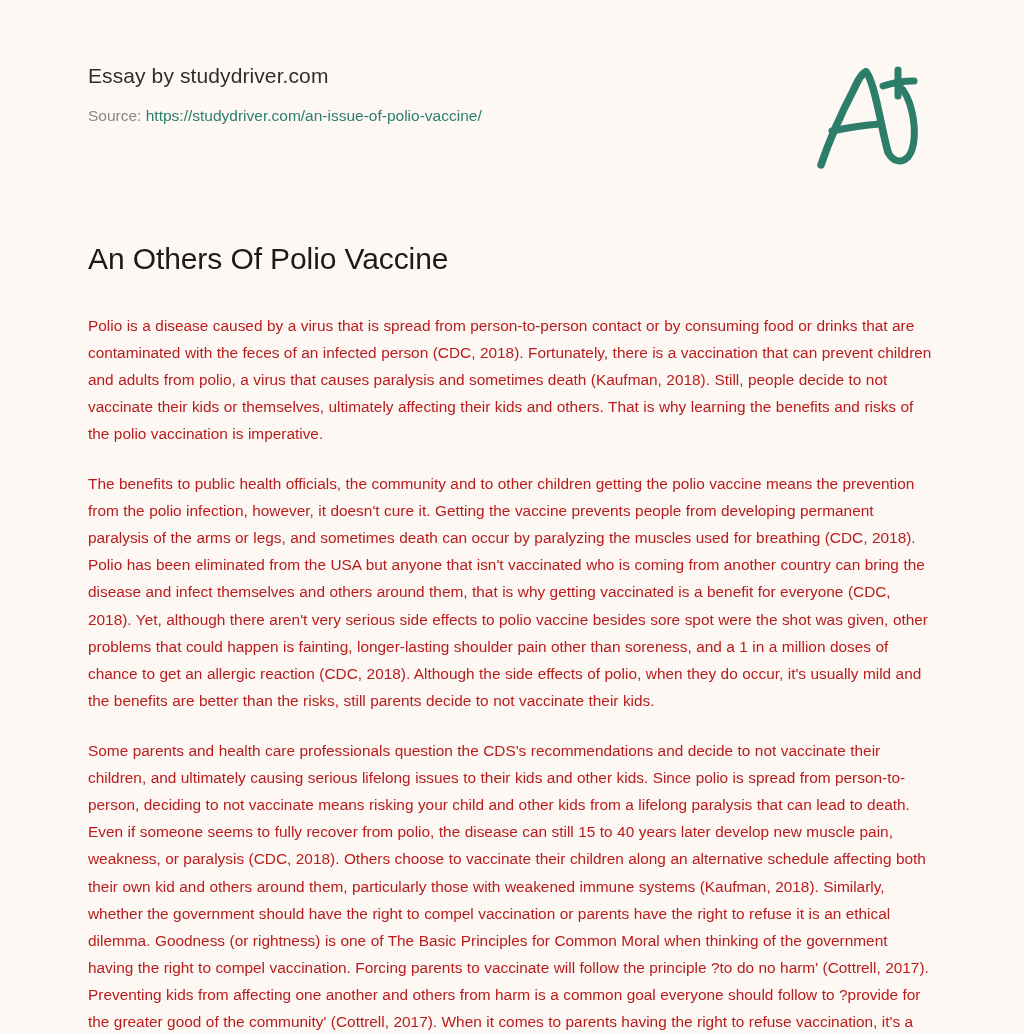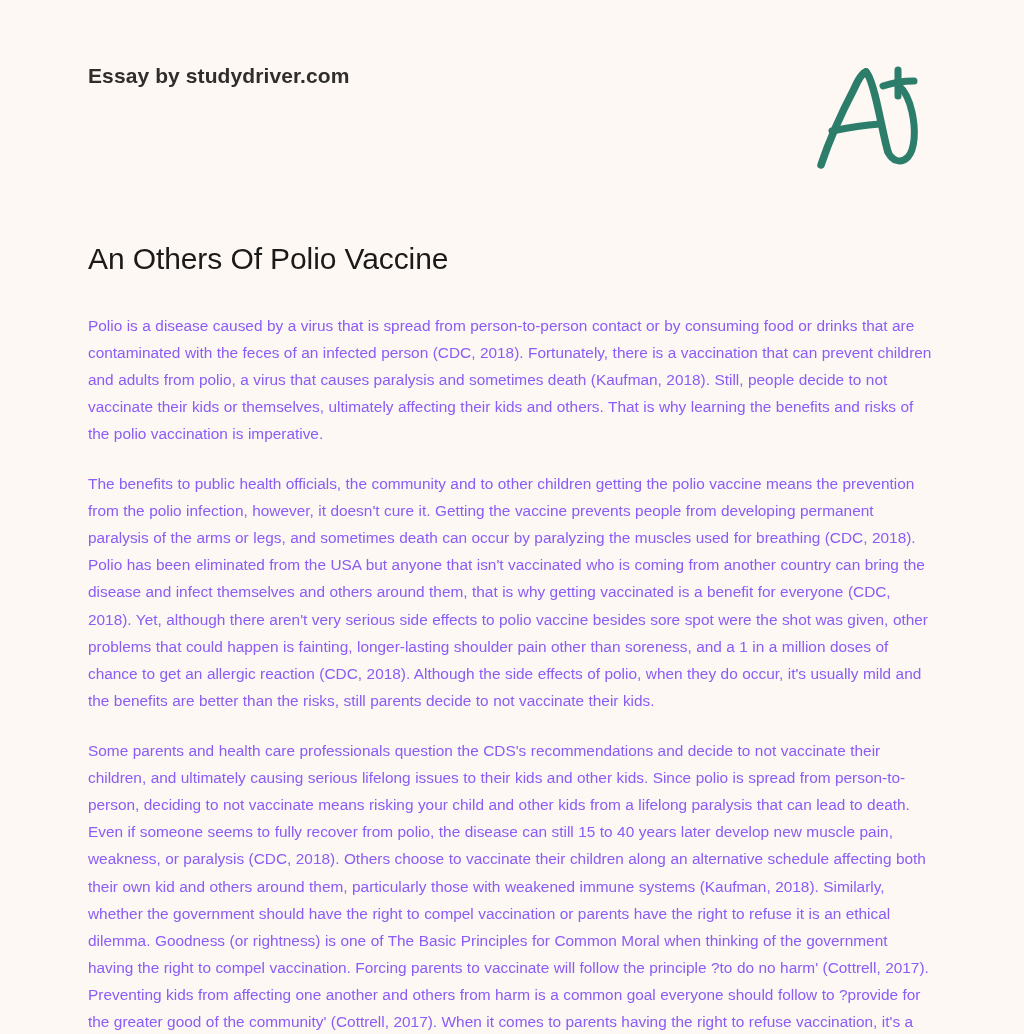--- a/index.html
+++ b/index.html
@@ -35,21 +35,21 @@
 
   .brand-block {
     position: absolute;
     left: 88px;
     top: 62px;
     width: 620px;
   }
 
   .brand-title {
     font-size: 21px;
-    font-weight: bold;
+    font-weight: normal;
     color: #302e2c;
     letter-spacing: 0.1px;
     line-height: 1.3;
     margin: 0;
   }
 
   .source-line {
     margin-top: 17px;
     font-size: 15.5px;
     color: #8b8680;
@@ -93,39 +93,43 @@
   }
 
   .article-body {
     margin-top: 34px;
   }
 
   .article-body p {
     margin: 4px 0 23px 0;
     font-size: 15.4px;
     line-height: 1.76;
-    color: #8b5cf6;
+    color: #b91c1c;
     text-align: left;
     word-spacing: 0.2px;
   }
 
   .article-body p:last-child {
     margin-bottom: 0;
   }
 </style>
 </head>
 <body>
 
 <div class="page">
 
   <div class="header">
 
     <div class="brand-block">
       <h1 class="brand-title">Essay by studydriver.com</h1>
 
+      <div class="source-line">
+        <span class="source-label">Source:</span>
+        <a class="source-url" href="#">https://studydriver.com/an-issue-of-polio-vaccine/</a>
+      </div>
     </div>
 
     <div class="logo">
       <svg width="120" height="110" viewBox="0 0 120 110" aria-hidden="true">
         <g fill="none" stroke="#2d7d6b" stroke-linecap="round" stroke-linejoin="round">
 
           <path d="M13 103 C 20 82, 34 50, 46 27 C 50 18, 54 11, 58 10" stroke-width="7.5"></path>
 
           <path d="M58 10 C 62 14, 66 28, 70 46 C 74 64, 77 80, 80 90" stroke-width="7.5"></path>
 

